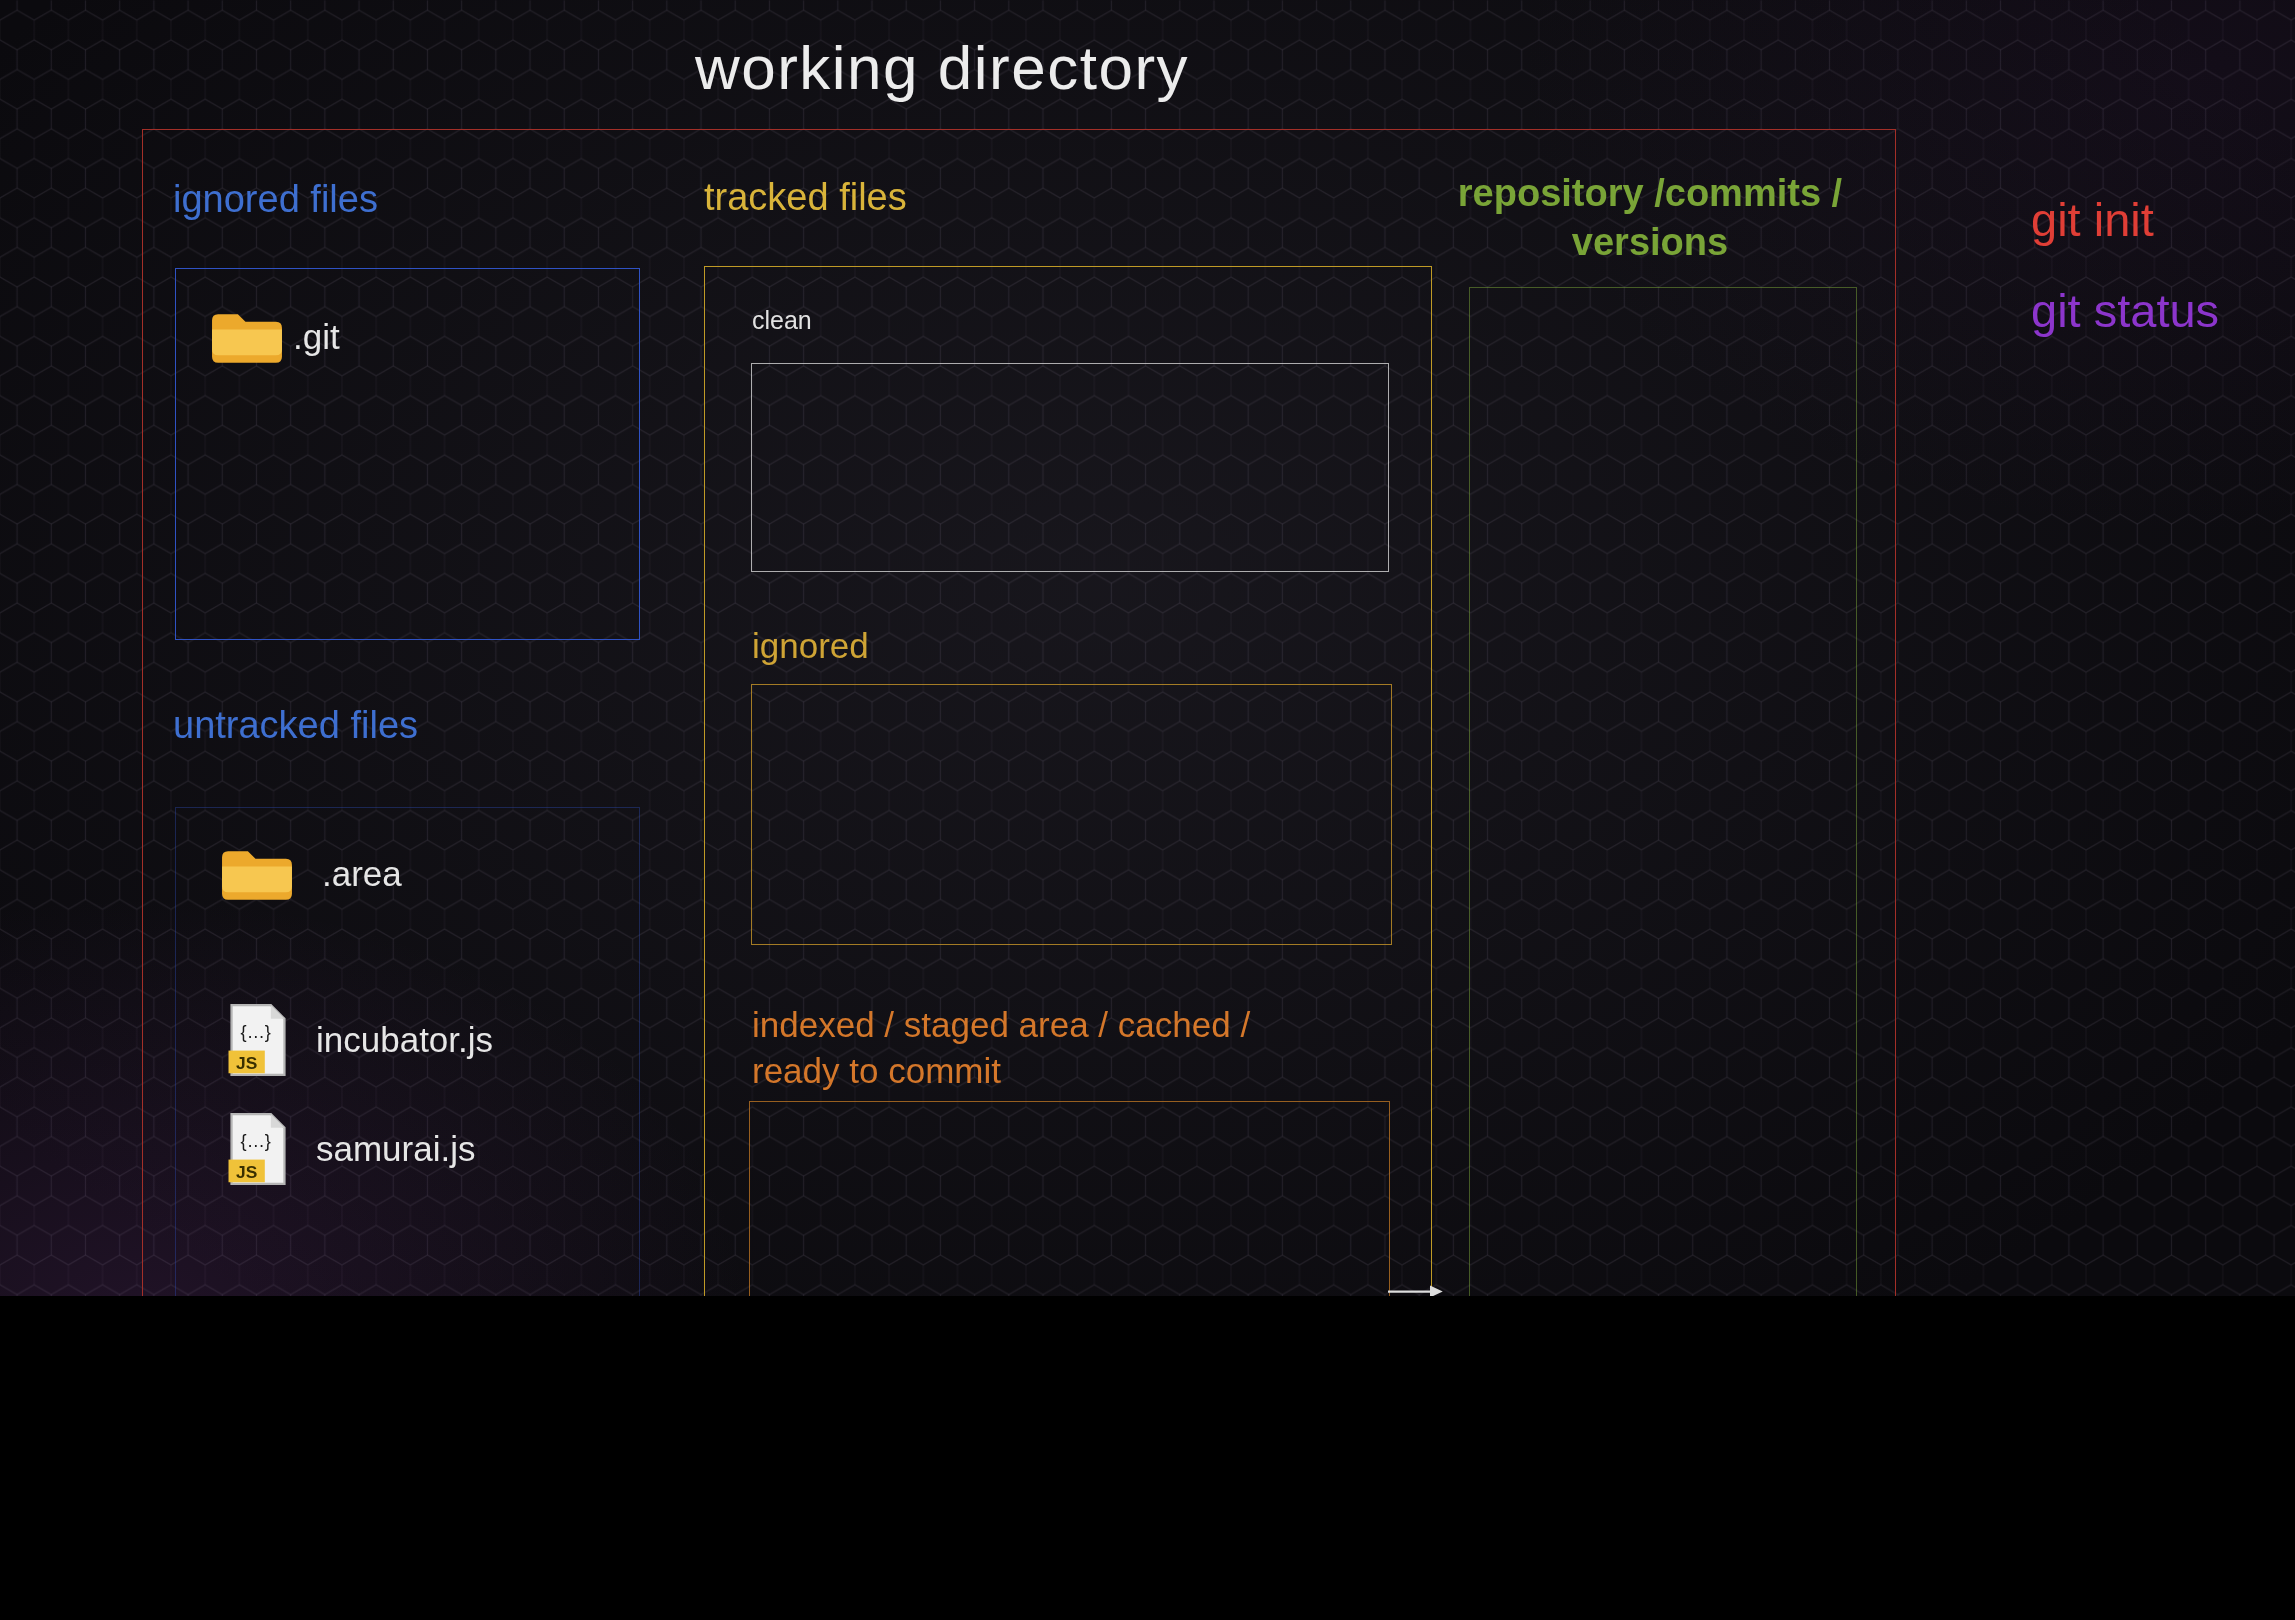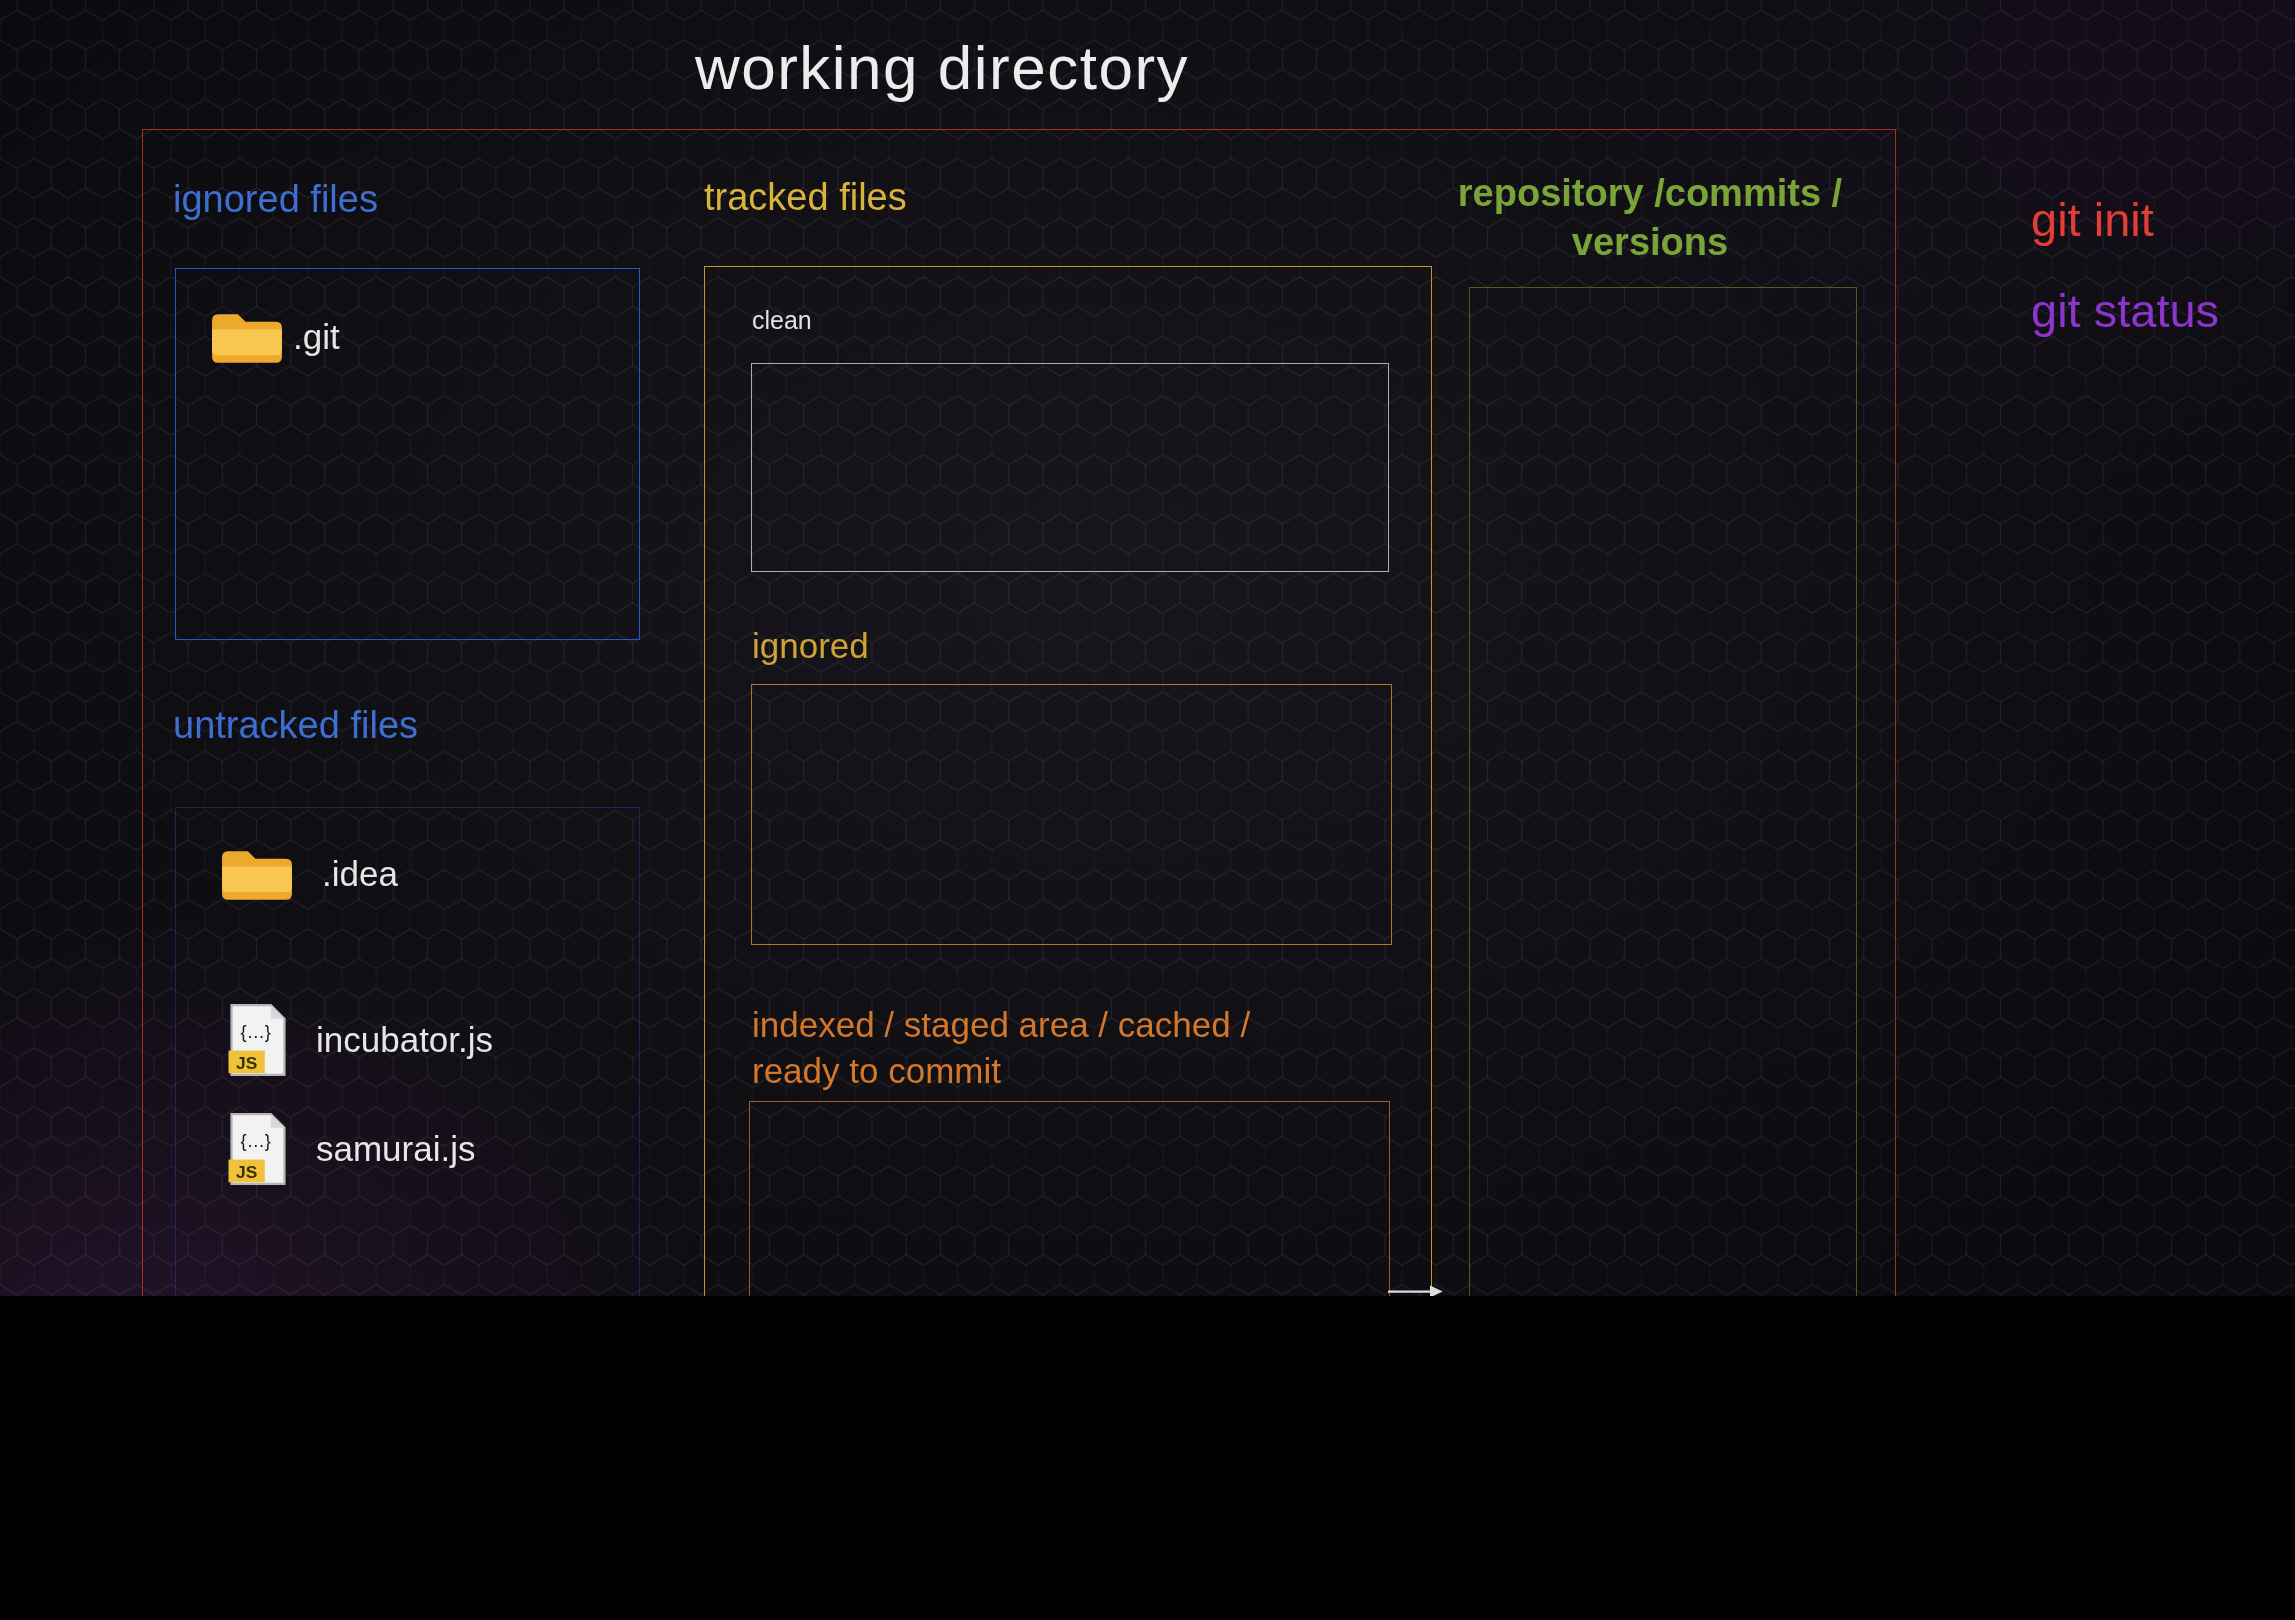--- a/index.html
+++ b/index.html
@@ -110,21 +110,21 @@
   <div class="section-label lbl-blue" style="left:173px; top:704px;">untracked files</div>
   <div class="box box-untracked"></div>
 
   <div class="file-row" style="left:219px; top:845px;">
     <span class="icon">
       <svg viewBox="0 0 50 38" width="76" height="58">
         <path d="M2 8 q0-4 4-4 h13 l5 5 h20 q4 0 4 4 v19 q0 4-4 4 h-38 q-4 0-4-4 z" fill="#eca92c"></path>
         <path d="M2 14 h46 v13 q0 4-4 4 h-38 q-4 0-4-4 z" fill="#f7c750"></path>
       </svg>
     </span>
-    <span class="file-label">.idea</span>
+    <span class="file-label">.area</span>
   </div>
 
   <div class="file-row" style="left:227px; top:1002px;">
     <span class="icon">
       <svg viewBox="0 0 41 50" width="62" height="76">
         <path d="M3 2 h26 l9 9 v37 h-35 z" fill="#f2f2f2" stroke="#b5b5b5" stroke-width="1.5"></path>
         <path d="M29 2 l9 9 h-9 z" fill="#d8d8d8"></path>
         <text x="19" y="24" font-size="12" text-anchor="middle" fill="#1a1a1a">{…}</text>
         <rect x="1" y="32" width="24" height="15" fill="#f0c239"></rect>
         <text x="13" y="44" font-size="11.5" font-weight="bold" text-anchor="middle" fill="#3a3000">JS</text>

